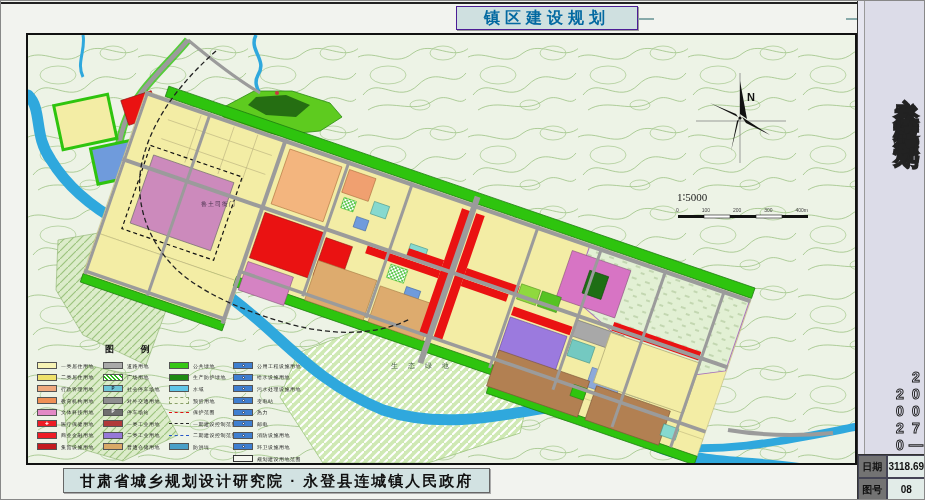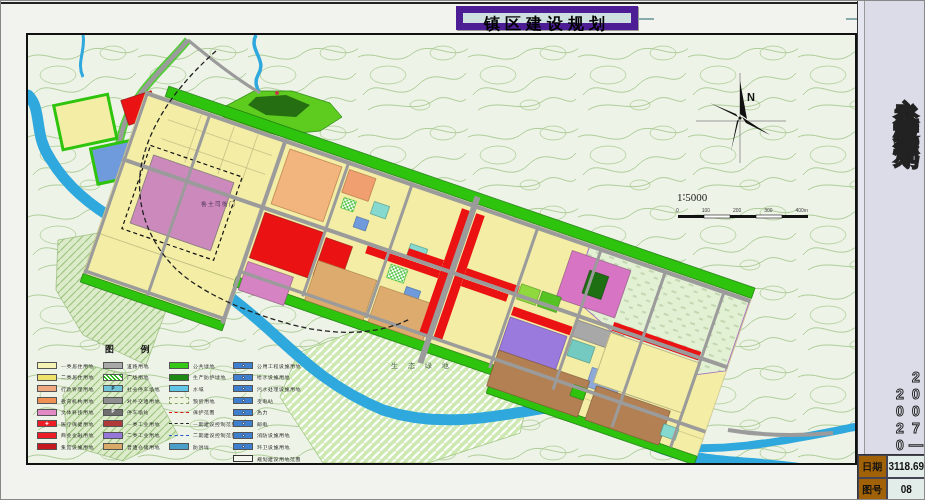--- a/index.html
+++ b/index.html
@@ -1,22 +1,22 @@
 <!DOCTYPE html>
 <html><head>
 <meta charset="utf-8">
 <style>
   * { margin:0; padding:0; box-sizing:border-box; }
   body { font-family:"Liberation Sans","DejaVu Sans",sans-serif; background:#ddd; }
   #sheet { position:relative; width:925px; height:500px; background:#f2f3ef; overflow:hidden; border:1px solid #888; }
   #topline { position:absolute; left:0; top:1px; width:925px; height:2px; background:#222; }
 
   
-  .title-tab { position:absolute; top:5px; height:24px; background:#cfe0e0; border:7px solid #4c1d95;
-    box-shadow:1px 1px 0 #999; font-weight:bold; font-size:16px; letter-spacing:5px; color:#000000;
+  .title-tab { position:absolute; top:5px; height:24px; background:#cfe0e0; border:1px solid #4c1d95;
+    box-shadow:1px 1px 0 #999; font-weight:bold; font-size:16px; letter-spacing:5px; color:#0369a1;
     text-align:center; line-height:22px; }
   #tab-left { left:455px; width:182px; }
   #tab-right { left:653px; width:192px; }
   .tab-connector { position:absolute; top:17px; height:2px; background:#8aa; }
 
   
   #map-frame { position:absolute; left:25px; top:32px; width:831px; height:432px;
     border:2px solid #111; background:#edf3e6; }
   #map-svg { position:absolute; left:0; top:0; }
 
@@ -56,21 +56,21 @@
   #side-title { position:absolute; left:10px; top:78px; width:56px; text-align:center;
     writing-mode:vertical-rl; text-orientation:upright; font-size:25px; font-weight:bold;
     letter-spacing:5px; color:#eef; -webkit-text-stroke:1.4px #222; text-shadow:0 0 1px #222; }
   #side-years { position:absolute; left:10px; top:338px; width:56px; text-align:center;
     writing-mode:vertical-rl; text-orientation:upright; font-size:14px; font-weight:bold;
     letter-spacing:1px; color:#eef; -webkit-text-stroke:1px #222; }
   #side-info { position:absolute; left:0; bottom:0; width:100%; border-top:1.5px solid #333; }
   .info-row { display:grid; grid-template-columns:42% 58%; height:23px; }
   .info-row > div { border:0.5px solid #445; font-size:10px; font-weight:bold; color:#111;
     display:flex; align-items:center; justify-content:center; }
-  .info-label { background:#a16207; }
+  .info-label { background:#737373; }
   .info-value { background:#e2ece8; }
 
   
   #credit-bar { position:absolute; left:62px; top:467px; height:25px; background:#d2e2e2;
     border:1px solid #666; box-shadow:1px 1px 0 #aaa; font-size:15px; font-weight:bold;
     letter-spacing:2px; color:#111; line-height:23px; padding:0 16px; }
 </style>
 </head>
 <body>
 
@@ -449,13 +449,14 @@
         <div class="info-label">日期</div>
         <div class="info-value">3118.69</div>
       </div>
       <div class="info-row">
         <div class="info-label">图号</div>
         <div class="info-value">08</div>
       </div>
     </div>
   </div>
 
+  <div id="credit-bar">甘肃省城乡规划设计研究院 · 永登县连城镇人民政府</div>
 </div>
 
 </body></html>

